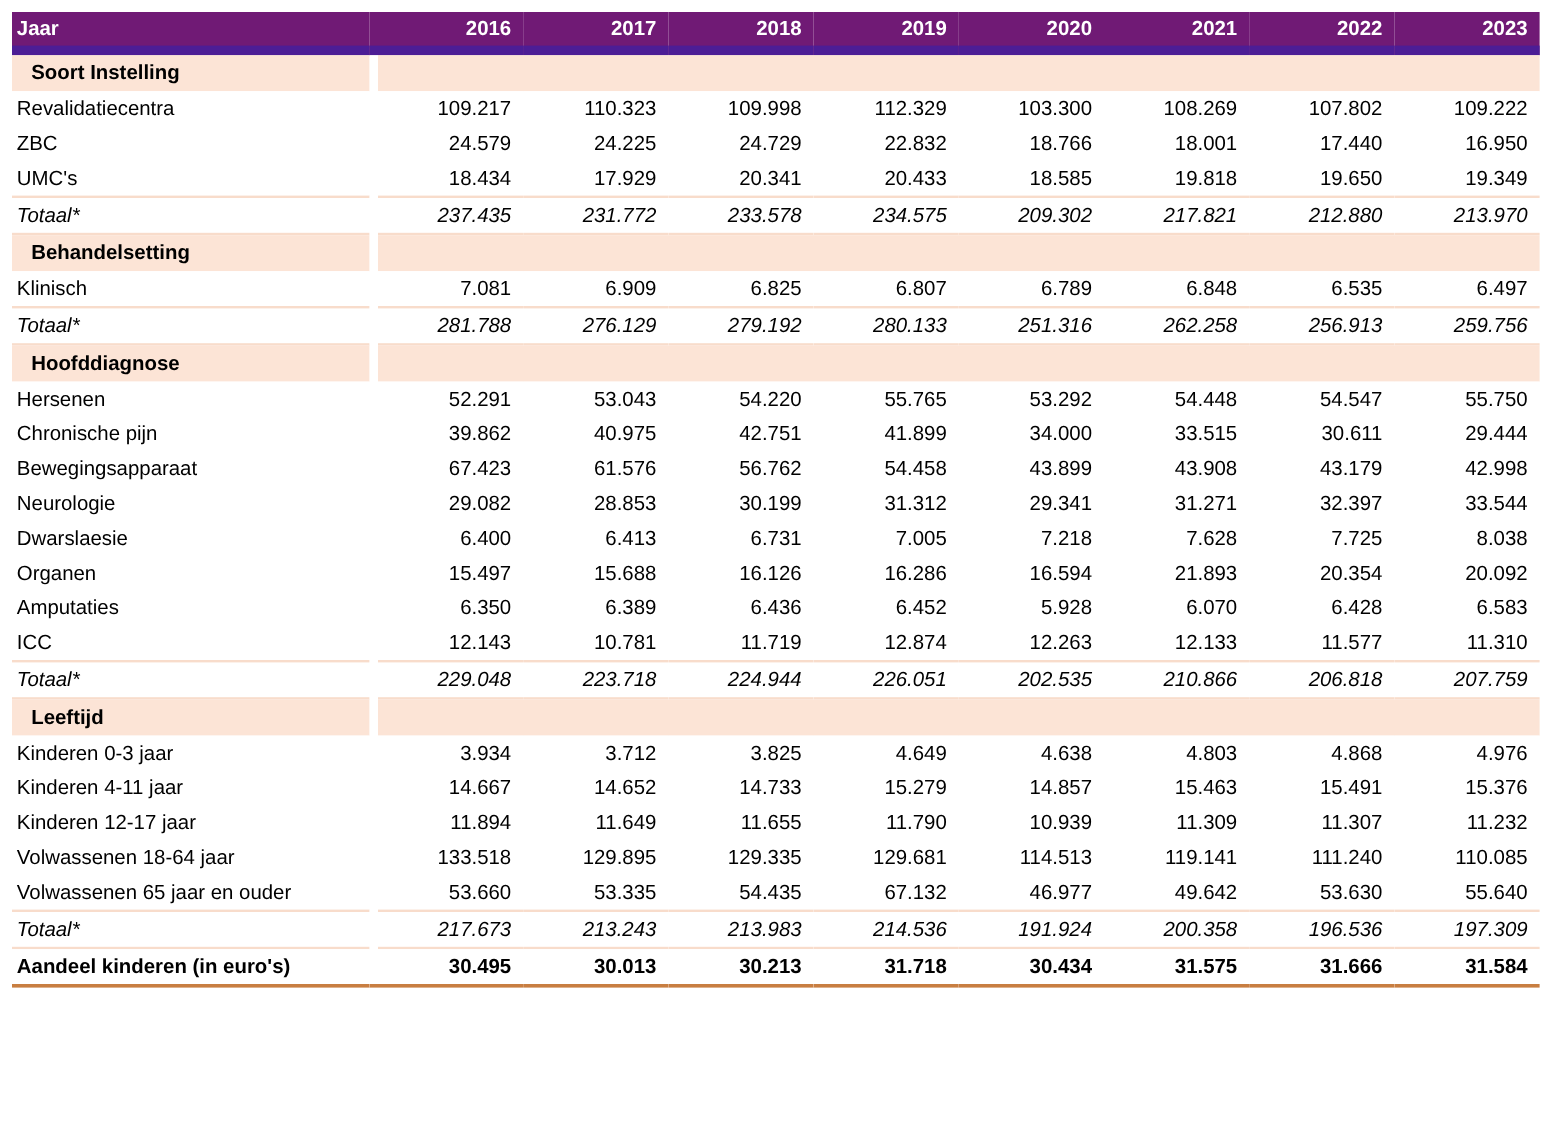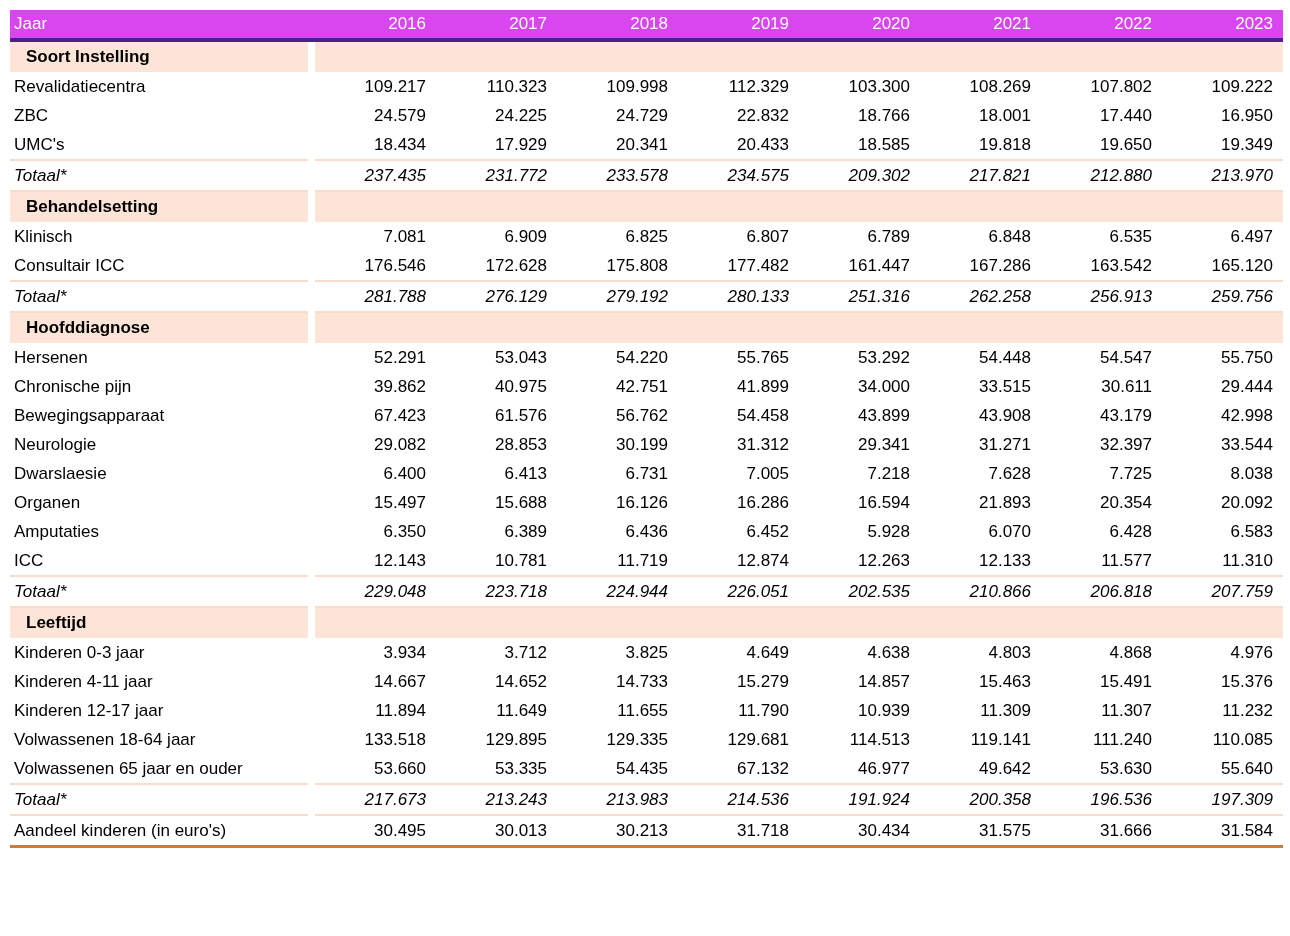--- a/index.html
+++ b/index.html
@@ -31,25 +31,25 @@
   td, th {
     padding: 0;
     vertical-align: middle;
     height: 29px;
     overflow: hidden;
     white-space: nowrap;
   }
 
   
   tr.hdr th {
-    background: #d946ef;
+    background: #701a75;
     color: #ffffff;
-    font-weight: normal;
+    font-weight: bold;
     height: 28px;
-    border-bottom: 4px solid #4c1d95;
+    border-bottom: 8px solid #4c1d95;
   }
   tr.hdr th.lbl { text-align: left; padding-left: 4px; }
   tr.hdr th.num { text-align: right; padding-right: 10px; }
 
   
   tr.section td { background: #FCE4D6; height: 30px; }
   tr.section td.sp { background: #ffffff; }
   tr.section td.lbl { font-weight: bold; text-align: left; padding-left: 16px; }
 
   
@@ -59,21 +59,21 @@
 
   
   tr.total td { font-style: italic; }
   tr.total td.lbl,
   tr.total td.num {
     border-top: 2px solid #F8DCCB;
     border-bottom: 2px solid #F8DCCB;
   }
 
   
-  tr.footer td { border-bottom: 3px solid #C87E41; }
+  tr.footer td { border-bottom: 3px solid #C87E41; font-weight: bold; }
 </style>
 </head>
 <body>
 
 <div class="table-wrap">
   <table class="jaar-table">
     <colgroup>
         <col class="c-label">
         <col class="c-spacer">
         <col class="c-year">
@@ -163,32 +163,20 @@
           <td class="sp"></td>
           <td class="num">7.081</td>
           <td class="num">6.909</td>
           <td class="num">6.825</td>
           <td class="num">6.807</td>
           <td class="num">6.789</td>
           <td class="num">6.848</td>
           <td class="num">6.535</td>
           <td class="num">6.497</td>
         </tr>
-        <tr class="data">
-          <td class="lbl">Consultair ICC</td>
-          <td class="sp"></td>
-          <td class="num">176.546</td>
-          <td class="num">172.628</td>
-          <td class="num">175.808</td>
-          <td class="num">177.482</td>
-          <td class="num">161.447</td>
-          <td class="num">167.286</td>
-          <td class="num">163.542</td>
-          <td class="num">165.120</td>
-        </tr>
         <tr class="data total">
           <td class="lbl">Totaal*</td>
           <td class="sp"></td>
           <td class="num">281.788</td>
           <td class="num">276.129</td>
           <td class="num">279.192</td>
           <td class="num">280.133</td>
           <td class="num">251.316</td>
           <td class="num">262.258</td>
           <td class="num">256.913</td>

